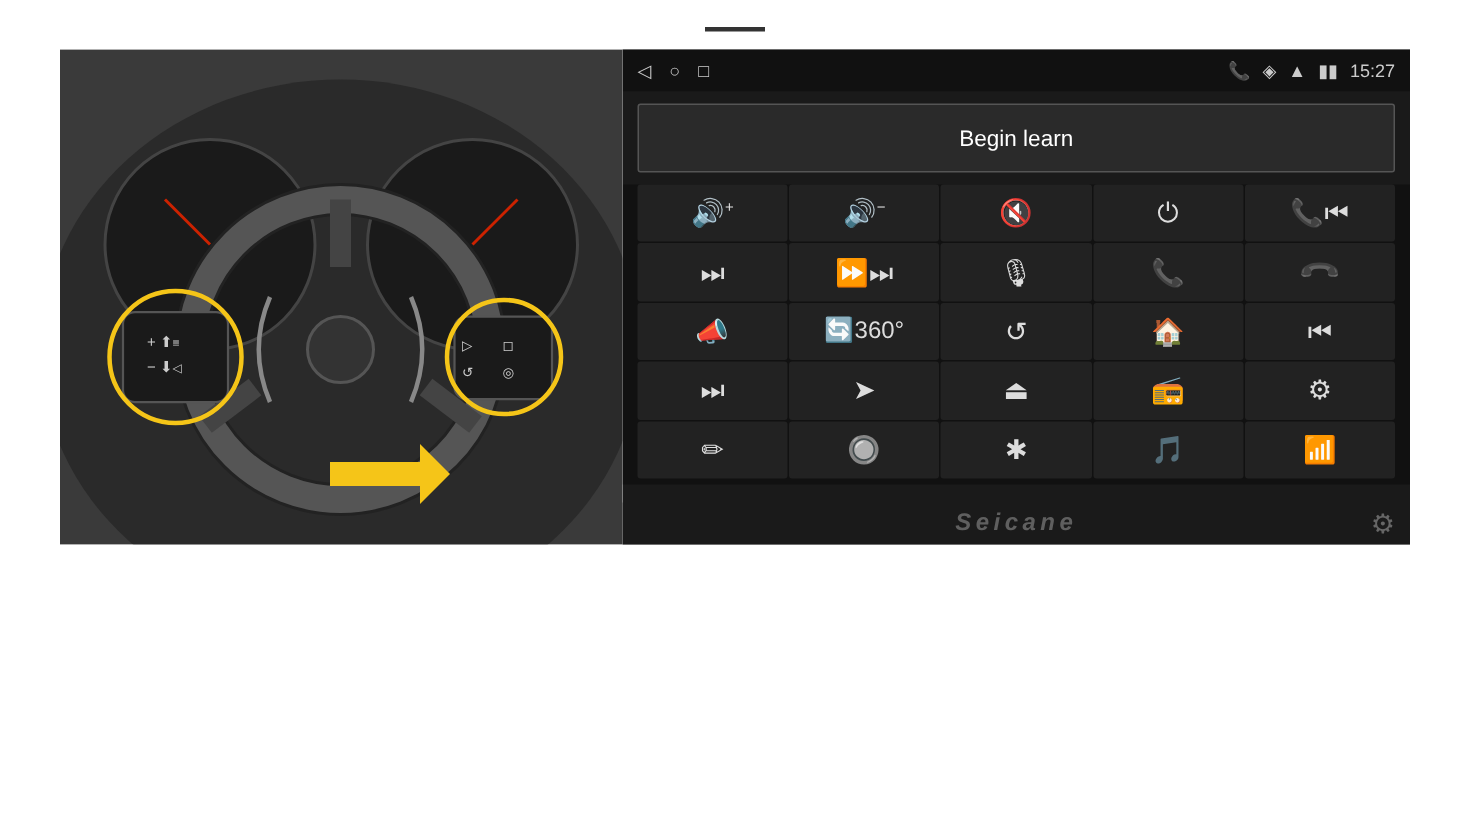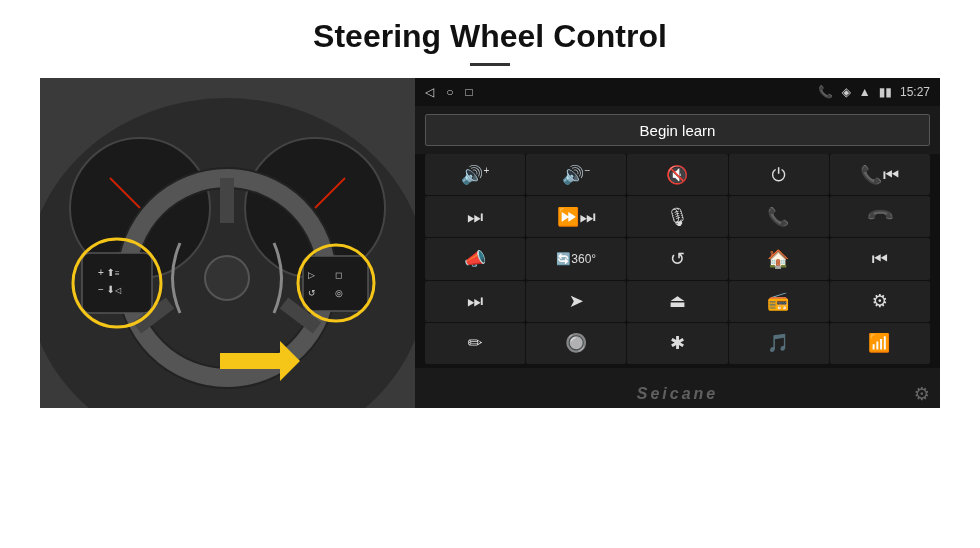--- a/index.html
+++ b/index.html
@@ -112,21 +112,21 @@
 
     
     .begin-learn-row {
       padding: 8px 10px;
       background: #1a1a1a;
       flex-shrink: 0;
     }
 
     .begin-learn-btn {
       width: 100%;
-      height: 32px;
+      height: 46px;
       background: #2a2a2a;
       border: 1px solid #555;
       color: #fff;
       font-size: 15px;
       display: flex;
       align-items: center;
       justify-content: center;
       cursor: pointer;
       border-radius: 2px;
     }
@@ -155,21 +155,20 @@
       color: #ddd;
       font-size: 18px;
       line-height: 1;
     }
   </style>
 </head>
 <body>
 
 <div class="page">
 
-  <h1 class="title">Steering Wheel Control</h1>
   <div class="title-divider"></div>
 
   <div class="content-row">
 
     <div class="image-section">
       <svg class="steering-svg" viewBox="0 0 375 330" xmlns="http://www.w3.org/2000/svg">
 
         <rect width="375" height="330" fill="#3a3a3a"></rect>
 
         <ellipse cx="187" cy="200" rx="200" ry="180" fill="#2a2a2a"></ellipse>
@@ -267,21 +266,21 @@
           <span class="cell-icon">📞</span>
         </div>
         <div class="grid-cell">
           <span class="cell-icon" style="transform:rotate(135deg);display:inline-block;">📞</span>
         </div>
 
         <div class="grid-cell">
           <span class="cell-icon">📣</span>
         </div>
         <div class="grid-cell">
-          <span class="cell-icon" style="font-size:12px;">🔄360°</span>
+          <span class="cell-icon" style="font-size:16px;">🔄360°</span>
         </div>
         <div class="grid-cell">
           <span class="cell-icon">↺</span>
         </div>
         <div class="grid-cell">
           <span class="cell-icon">🏠</span>
         </div>
         <div class="grid-cell">
           <span class="cell-icon">⏮</span>
         </div>

